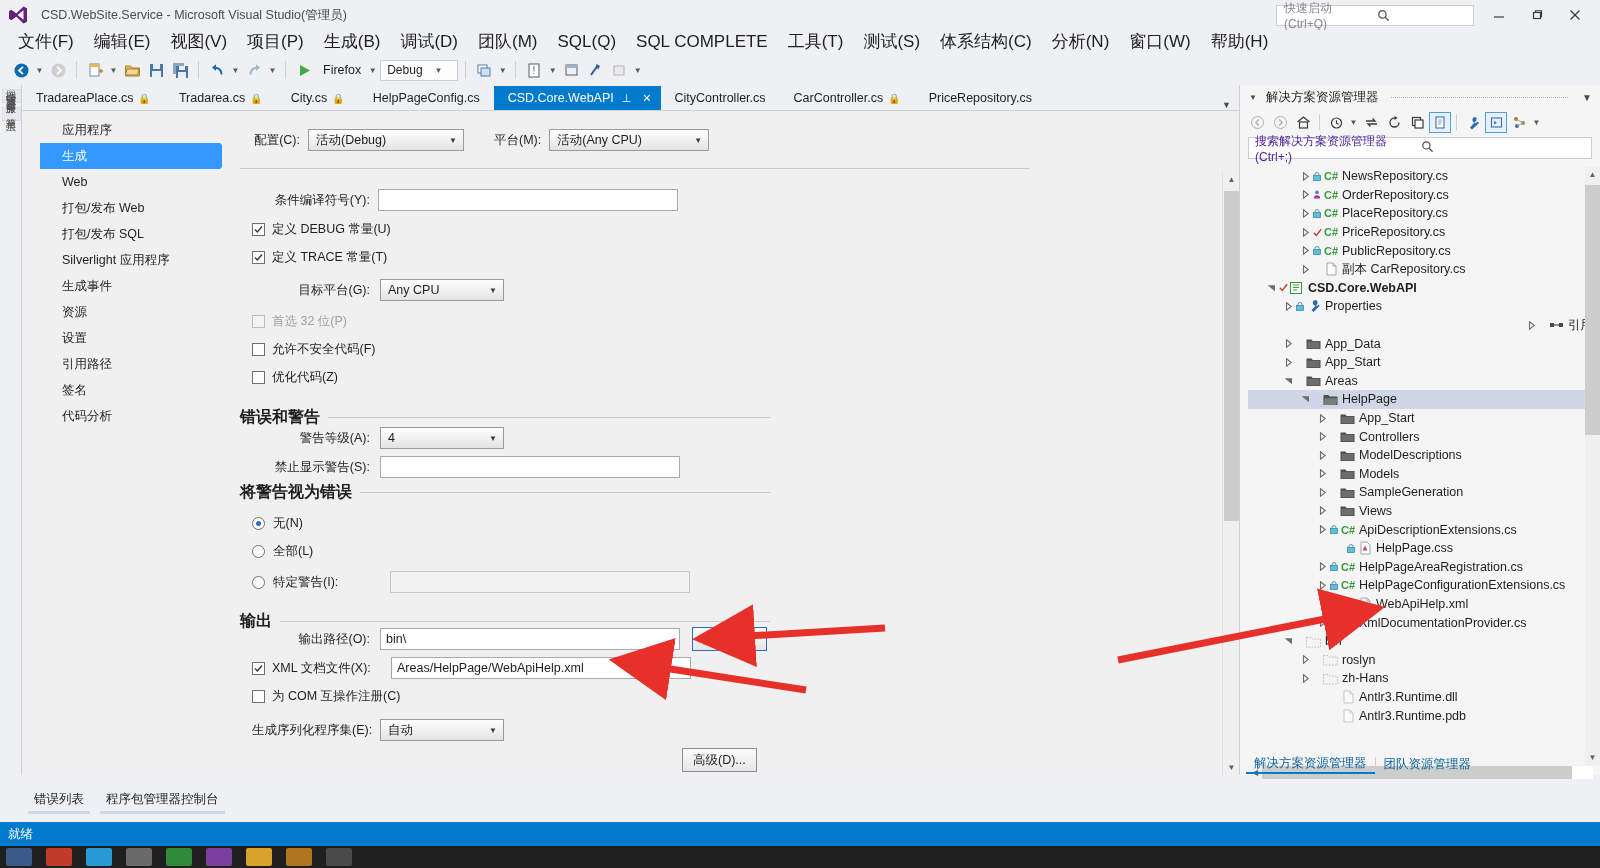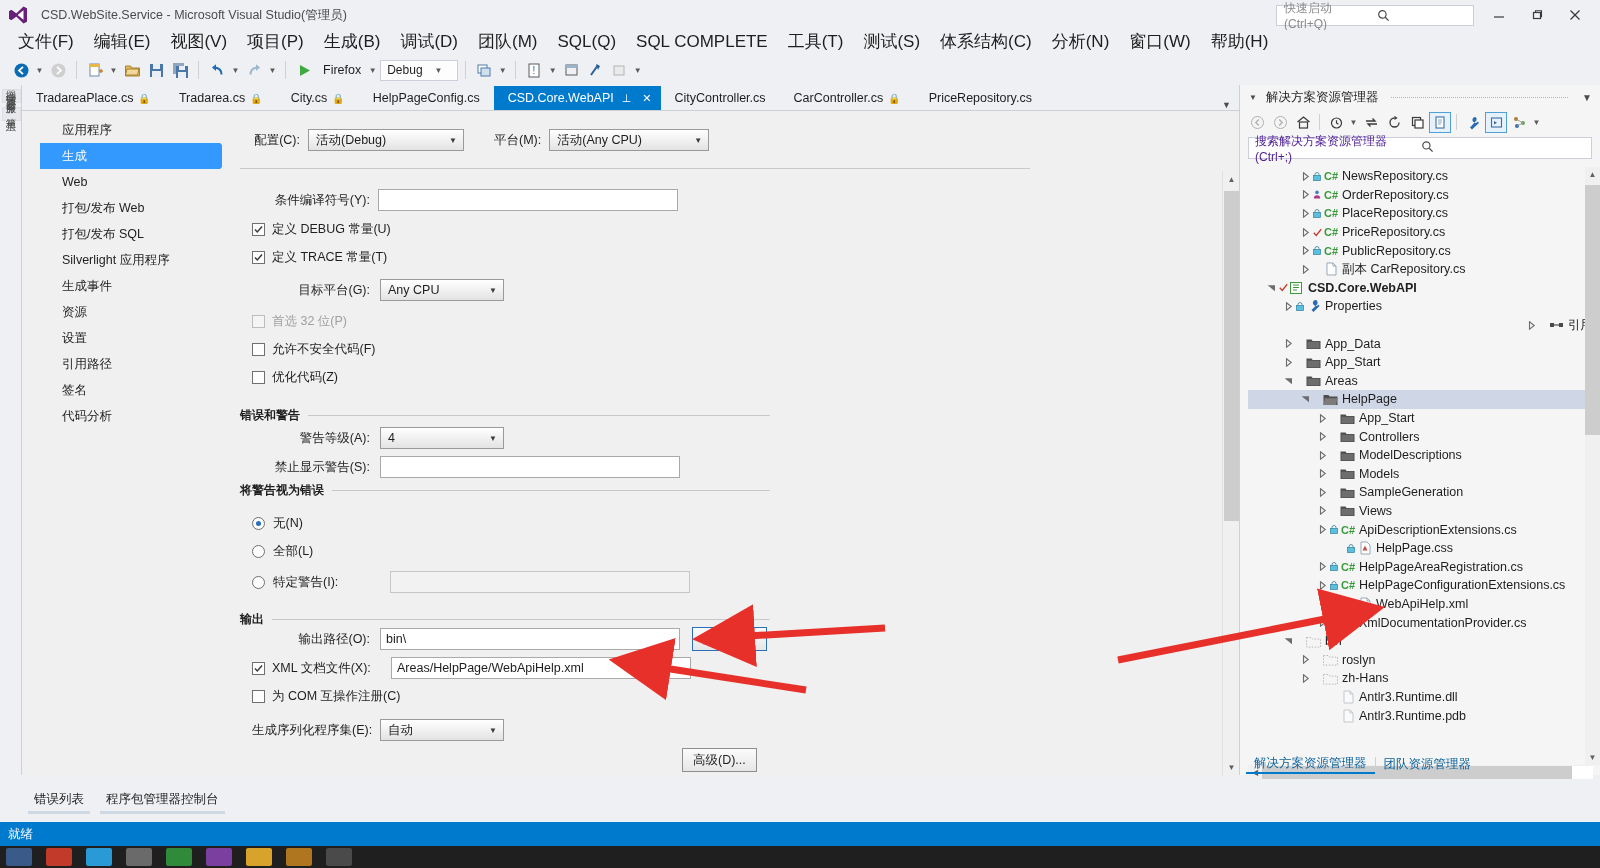--- a/index.html
+++ b/index.html
@@ -122,21 +122,21 @@
   .cb { width: 13px; height: 13px; border: 1px solid #707070; background: #fdfdfd;
         display: inline-flex; align-items: center; justify-content: center; margin-right: 7px; flex: none; }
   .cb.dis { border-color: #bdbdbd; background: #f4f4f4; }
   .cb svg { display:block; }
 
   .rb { width: 13px; height: 13px; border-radius: 50%; border: 1px solid #707070; background: #fdfdfd;
         display: inline-flex; align-items: center; justify-content: center; margin-right: 8px; flex:none; }
   .rb i { width: 5px; height: 5px; border-radius: 50%; background: #2a6fb8; display:block; }
 
   .grouphdr { position: absolute; display: flex; align-items: center; width: 530px; }
-  .grouphdr .gtxt { font-size: 12px; font-weight: bold; color: #1e1e1e; white-space: nowrap; padding-right: 8px; }
+  .grouphdr .gtxt { font-size: 16px; font-weight: bold; color: #1e1e1e; white-space: nowrap; padding-right: 8px; }
   .grouphdr .gline { flex: 1; height: 1px; background: #c9c9c9; }
   .plainline { position: absolute; height: 1px; background: #c9c9c9; }
 
   .btn {
     height: 24px; min-width: 74px; padding: 0 10px;
     border: 1px solid #2a6fb8; background: linear-gradient(#fbfbfb, #e6e6e6);
     display: flex; align-items: center; justify-content: center;
     font-size: 12.5px; color: #1e1e1e;
   }
   .btn.plain { border-color: #8e8e8e; }

